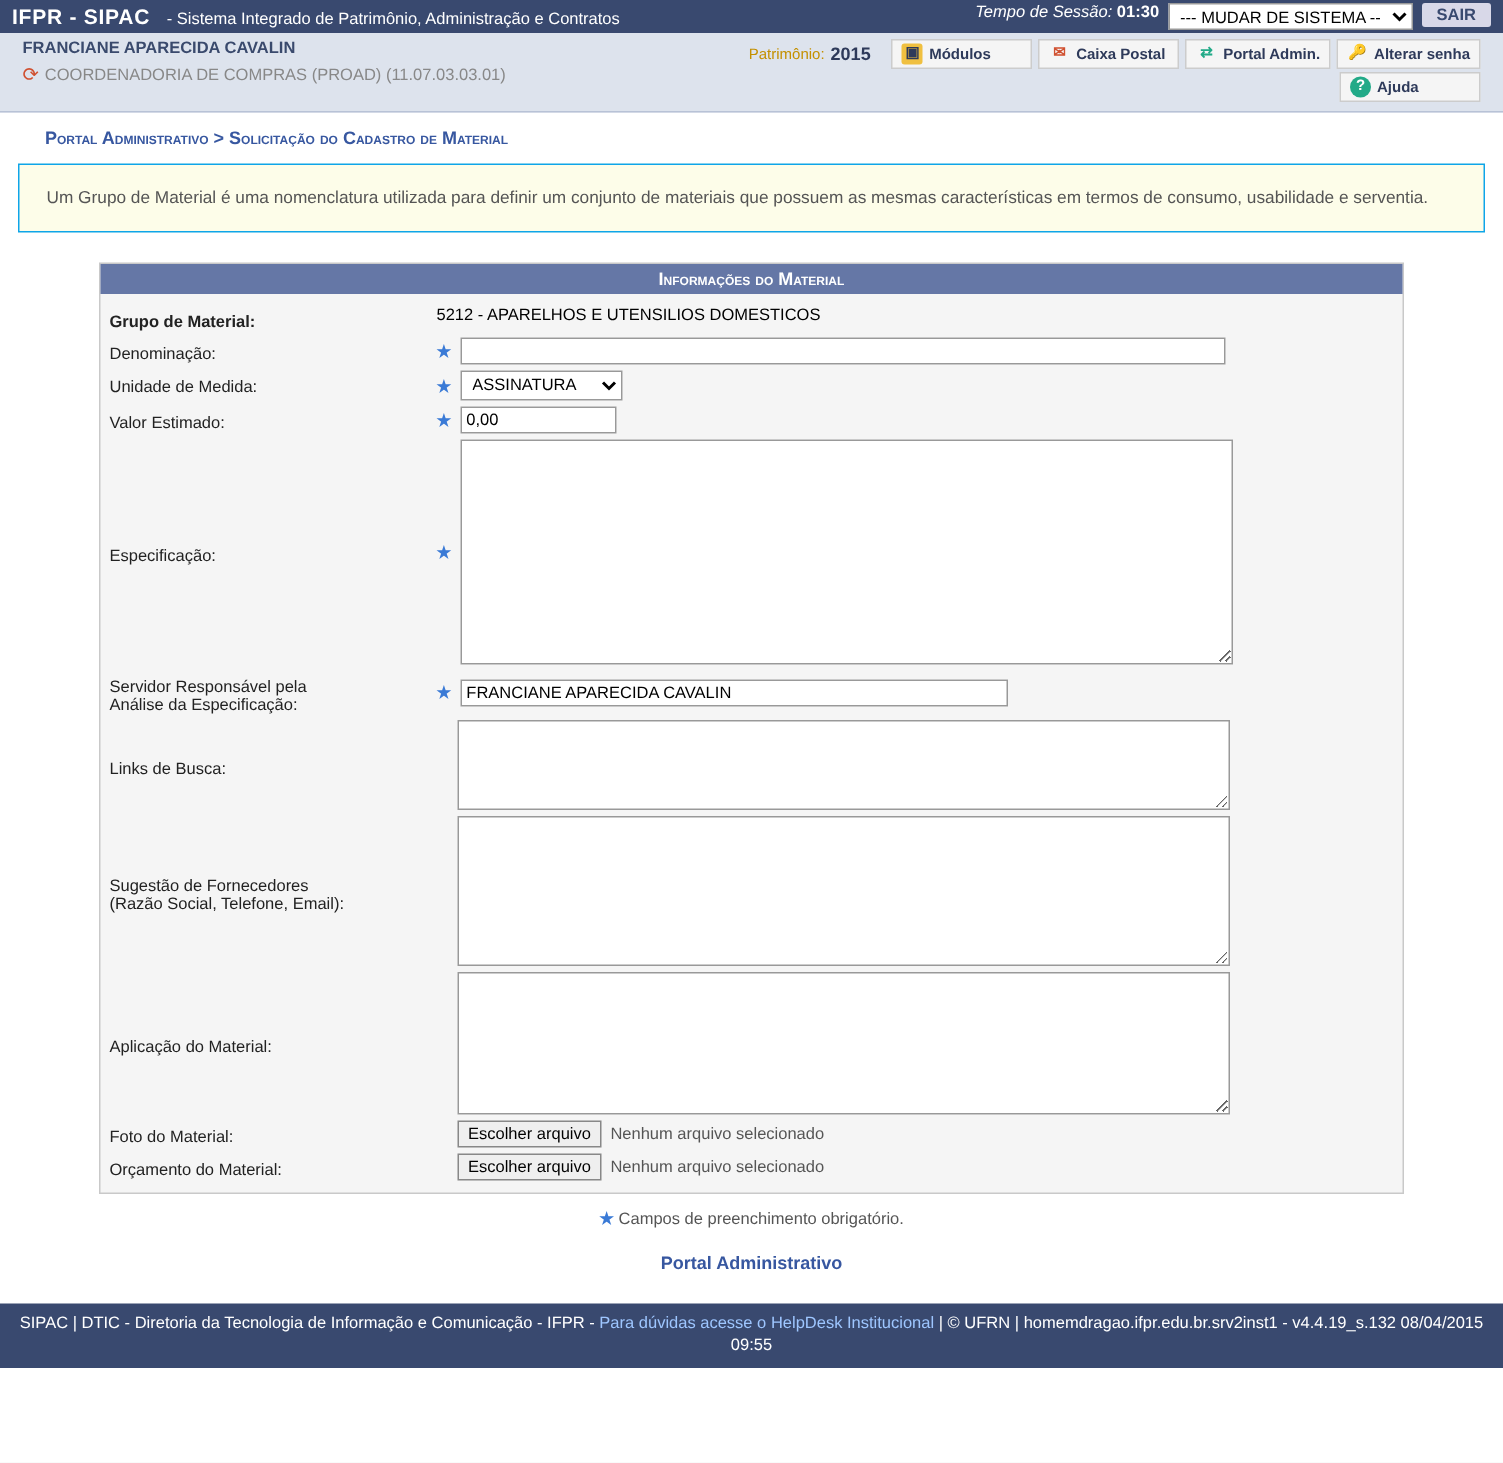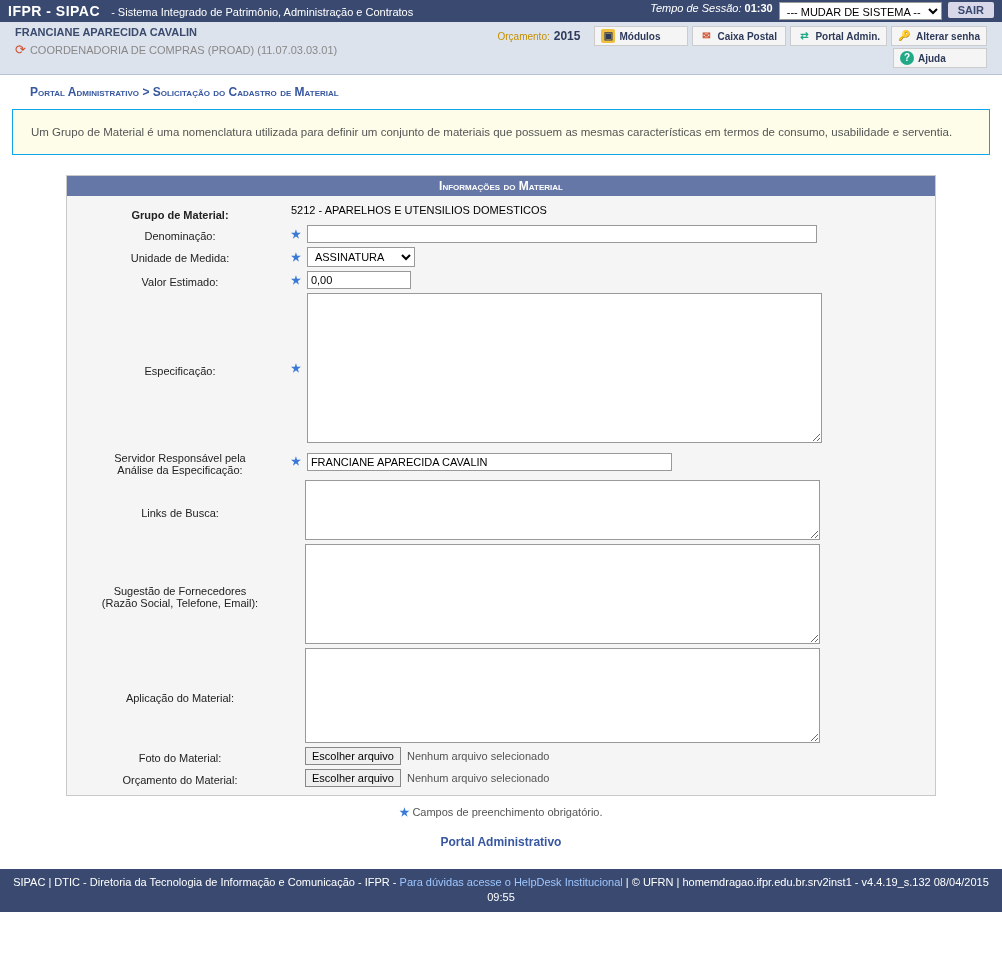--- a/index.html
+++ b/index.html
@@ -20,21 +20,21 @@
   .orc-label { color: #c49000; font-size: 10px; }
   .orc-year { color: #2e3a5a; font-weight: bold; font-size: 12px; }
   .mini-btn { background: #f5f5f5; border: 1px solid #ccc; padding: 2px 6px; display: inline-flex; align-items: center; gap: 4px; font-size: 10px; min-width: 94px; cursor: pointer; color: #2e3a5a; font-weight: bold; }
   .page-crumb { padding: 10px 30px 4px; color: #3757a0; font-weight: bold; font-size: 12px; font-variant: small-caps; }
   .page-crumb .sep { color: #3757a0; }
   .infobox { margin: 6px 12px 20px; background: #fdfde9; border: 1px solid #0ea5e9; padding: 14px 18px; color: #555; font-size: 11.5px; line-height: 1.4; }
   .formwrap { margin: 0 auto 10px; width: 870px; border: 1px solid #c9c9c9; background: #f5f5f5; }
   .formbar { background: #6577a6; color: #fff; font-weight: bold; text-align: center; padding: 3px 4px; font-variant: small-caps; font-size: 12px; }
   .form-table { width: 100%; padding: 4px 6px 4px; }
   .form-row { display: flex; align-items: flex-start; margin: 4px 0; }
-  .form-label { width: 218px; text-align: center; font-size: 11px; padding-right: 4px; padding-top: 5px; color: #222; }
+  .form-label { width: 218px; text-align: left; font-size: 11px; padding-right: 4px; padding-top: 5px; color: #222; }
   .form-field { flex: 1; display: flex; align-items: center; gap: 6px; }
   .star { color: #3a7ad6; font-weight: bold; }
   input[type=text], select, textarea { font-family: inherit; font-size: 11px; border: 1px solid #999; padding: 2px 3px; background: #fff; }
   textarea { resize: both; }
   .buttonbar { background: #dde3ed; border-top: 1px solid #c9c9c9; text-align: center; padding: 5px; }
   .buttonbar button { font-family: inherit; font-size: 11px; padding: 2px 10px; border: 1px solid #888; background: #efefef; cursor: pointer; }
   .hint { text-align: center; color: #555; font-size: 11px; margin-top: 6px; }
   .hint .star { color: #3a7ad6; }
   .portal-link { display: block; text-align: center; margin-top: 16px; margin-bottom: 20px; color: #3757a0; font-weight: bold; font-size: 12px; text-decoration: none; }
   .footer { background: #39496f; color: #fff; text-align: center; font-size: 11px; padding: 6px; line-height: 1.4; }
@@ -63,21 +63,21 @@
 <div class="userbar">
   <div class="userbar-left">
     <div class="uname">FRANCIANE APARECIDA CAVALIN</div>
     <div class="udept">
       <span class="refresh-icon">⟳</span>
       <span>COORDENADORIA DE COMPRAS (PROAD) (11.07.03.03.01)</span>
     </div>
   </div>
   <div class="userbar-right">
     <div class="userbar-line1">
-      <span class="orc-label">Orçamento:</span>
+      <span class="orc-label">Patrimônio:</span>
       <span class="orc-year">2015</span>
       <span style="width:6px"></span>
       <span class="mini-btn">
           <span class="uicon" style="background:#f0c040">▣</span>
           <span>Módulos</span>
         </span>
       <span class="mini-btn">
           <span class="uicon" style="color:#d05030">✉</span>
           <span>Caixa Postal</span>
         </span>

